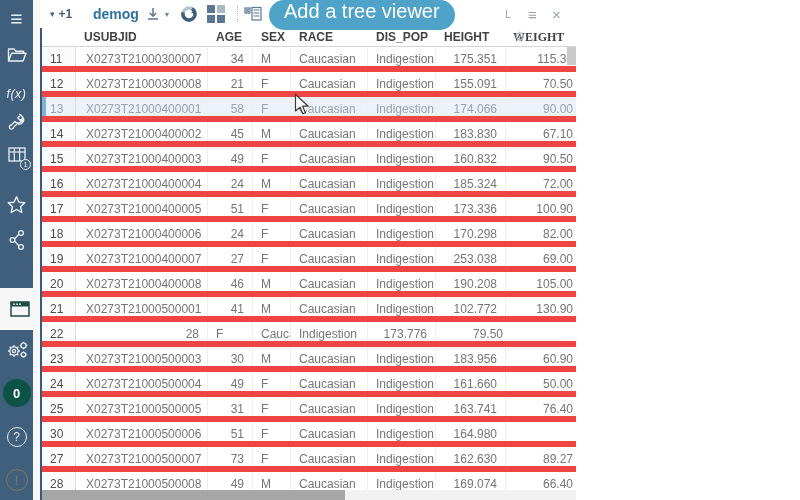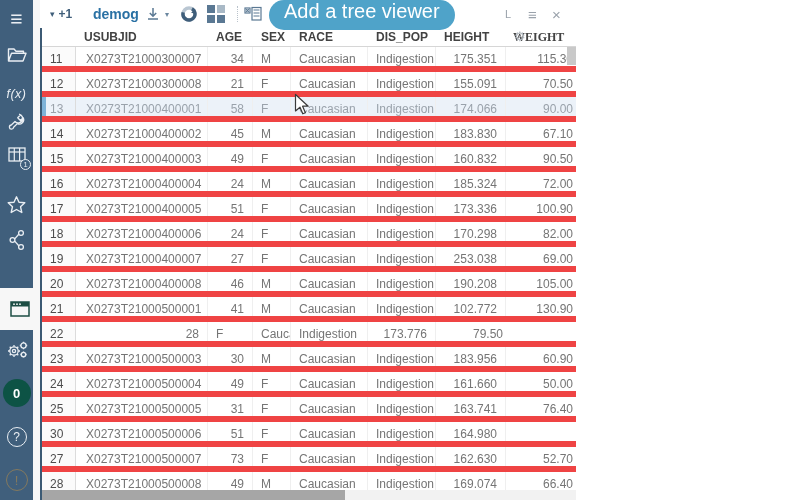--- a/index.html
+++ b/index.html
@@ -383,21 +383,21 @@
           <div class="cell c6 a-right">164.980</div>
         </div>
         <div class="trow">
           <div class="cell c0">27</div>
           <div class="cell c1">X0273T21000500007</div>
           <div class="cell c2 a-right">73</div>
           <div class="cell c3">F</div>
           <div class="cell c4">Caucasian</div>
           <div class="cell c5">Indigestion</div>
           <div class="cell c6 a-right">162.630</div>
-          <div class="cell c7 a-right">52.70</div>
+          <div class="cell c7 a-right">89.27</div>
         </div>
         <div class="trow">
           <div class="cell c0">28</div>
           <div class="cell c1">X0273T21000500008</div>
           <div class="cell c2 a-right">49</div>
           <div class="cell c3">M</div>
           <div class="cell c4">Caucasian</div>
           <div class="cell c5">Indigestion</div>
           <div class="cell c6 a-right">169.074</div>
           <div class="cell c7 a-right">66.40</div>

